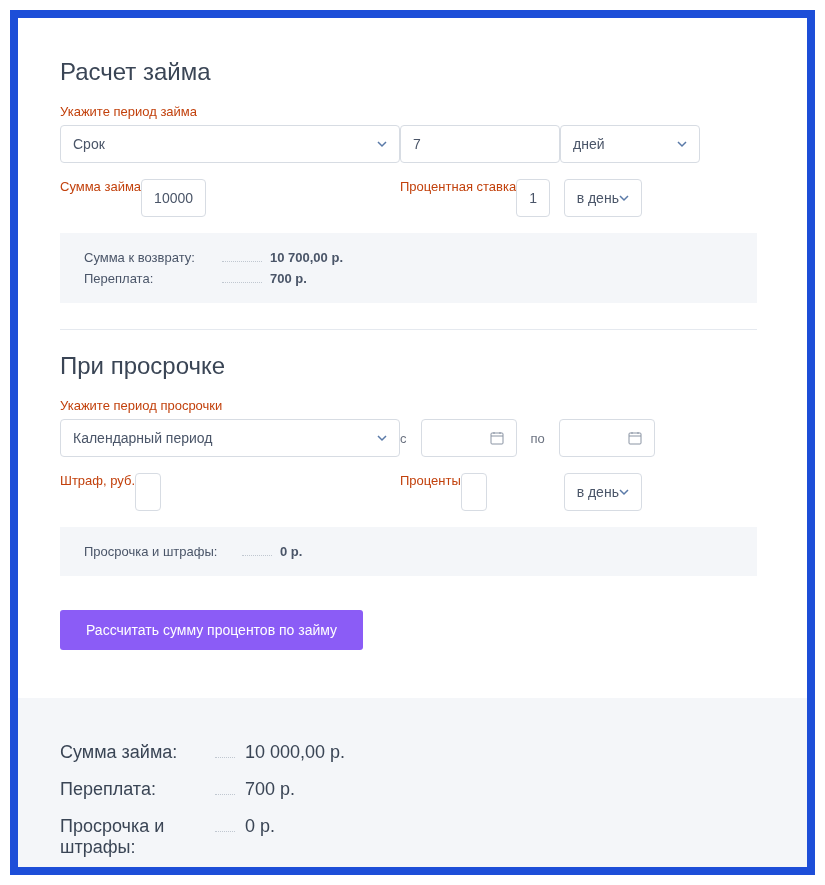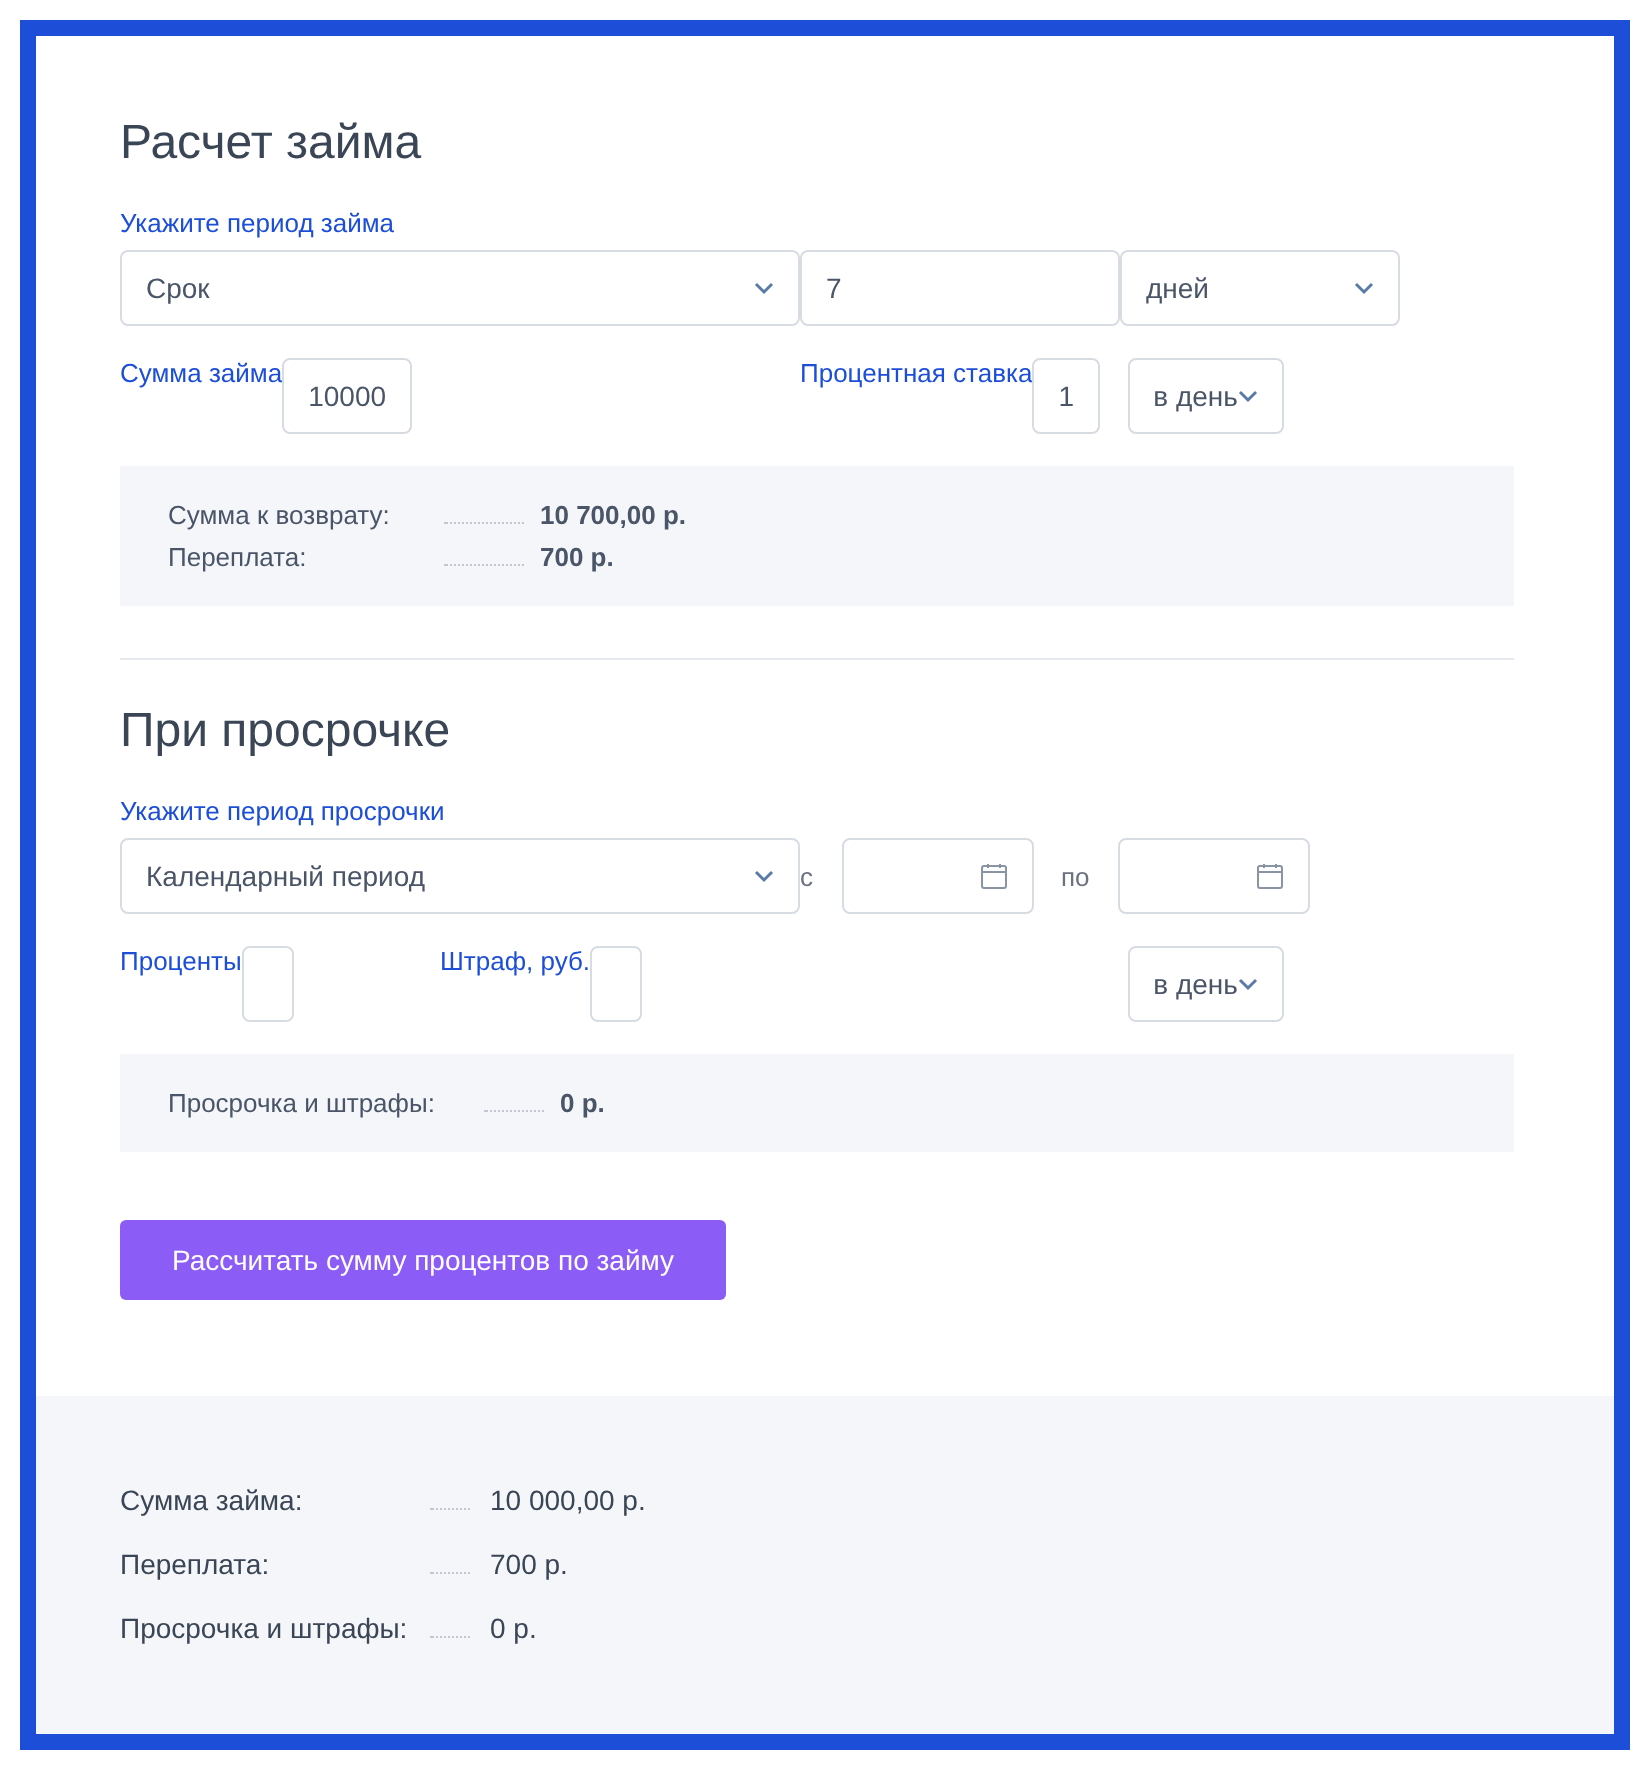--- a/index.html
+++ b/index.html
@@ -18,21 +18,21 @@
     overflow: hidden;
   }
   h2 {
     font-size: 24px;
     font-weight: 400;
     color: #3a4555;
     margin-bottom: 18px;
   }
   .label {
     font-size: 13px;
-    color: #1d4ed8;
+    color: #c2410c;
     margin-bottom: 6px;
     display: block;
   }
   .row {
     display: flex;
     margin-bottom: 16px;
   }
   .col { display: flex; }
   .w340 { width: 340px; }
   .w160 { width: 160px; }
@@ -105,21 +105,21 @@
     margin-top: 8px;
   }
   .summary {
     background: #f4f6f9;
     margin: 48px -50px 0 -50px;
     padding: 36px 50px 24px 50px;
   }
   .summary-row {
     display: flex;
     align-items: baseline;
-    font-size: 14px;
+    font-size: 18px;
     color: #3a4555;
     padding: 8px 0;
   }
   .summary-label { width: 155px; }
   .summary-dots {
     flex: 0 0 20px;
     border-bottom: 1px dotted #c0c7d0;
     height: 1px;
     margin: 0 10px 3px 0;
   }
@@ -221,26 +221,26 @@
             <rect x="1" y="2" width="12" height="11" rx="1" fill="none" stroke="currentColor"></rect>
             <line x1="1" y1="5" x2="13" y2="5" stroke="currentColor"></line>
             <line x1="4" y1="1" x2="4" y2="3" stroke="currentColor"></line>
             <line x1="10" y1="1" x2="10" y2="3" stroke="currentColor"></line>
           </svg>
       </div>
     </div>
   </div>
 
   <div class="row">
+    <div class="col w340">
+      <span class="label">Штраф, руб.</span>
+      <div class="input"></div>
+    </div>
     <div class="col w160">
       <span class="label">Проценты</span>
-      <div class="input"></div>
-    </div>
-    <div class="col w340">
-      <span class="label">Штраф, руб.</span>
       <div class="input"></div>
     </div>
     <div class="col w140">
       <span class="label">&nbsp;</span>
       <div class="select">
         <span>в день</span>
         <svg class="chevron" viewBox="0 0 10 10">
             <path d="M1 3l4 4 4-4" fill="none" stroke="currentColor" stroke-width="1.5"></path>
           </svg>
       </div>

